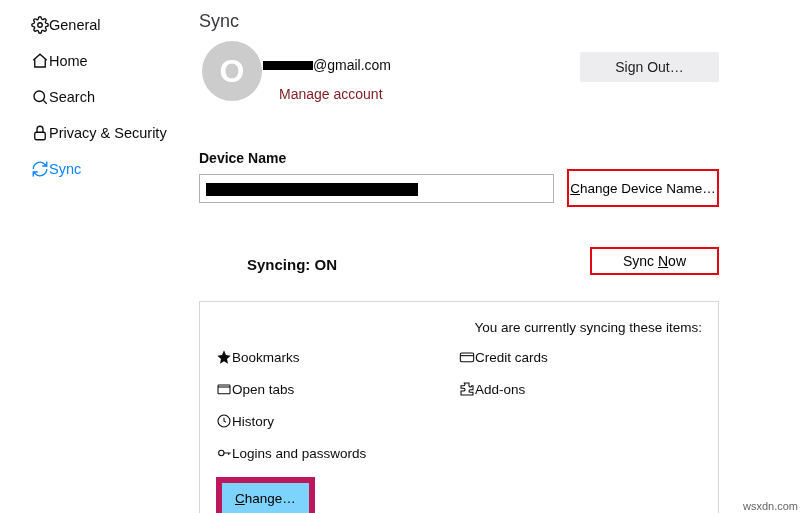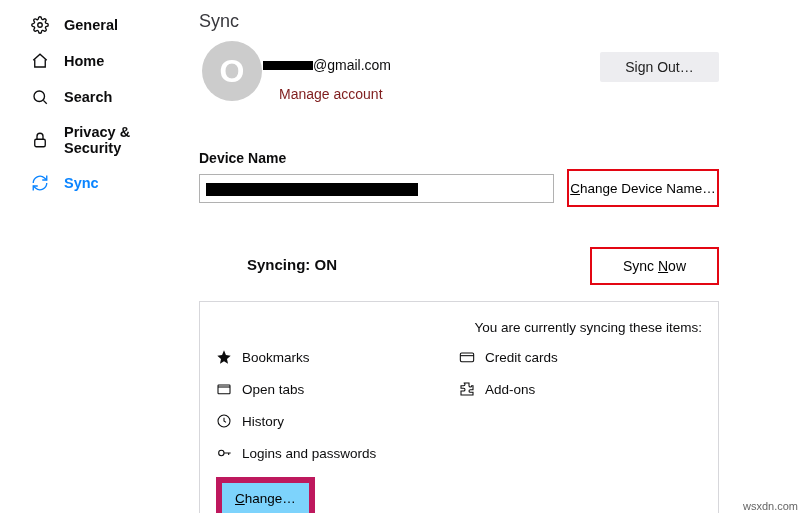--- a/index.html
+++ b/index.html
@@ -1,42 +1,42 @@
 <!DOCTYPE html>
 <html><head>
   <meta charset="utf-8">
   <style>
     * { margin: 0; padding: 0; box-sizing: border-box; font-family: -apple-system, BlinkMacSystemFont, "Segoe UI", Arial, sans-serif; }
     body { background: #fff; width: 800px; height: 513px; position: relative; font-size: 14px; color: #0c0c0d; }
     .sidebar { position: absolute; left: 31px; top: 7px; width: 160px; }
-    .sidebar-item { display: flex; align-items: center; gap: 15px; padding: 9px 0; cursor: pointer; color: #0c0c0d; font-weight: bold; }
+    .sidebar-item { display: flex; align-items: center; gap: 0; padding: 9px 0; cursor: pointer; color: #0c0c0d; }
     .sidebar-item.active { color: #0a84ff; }
     .sidebar-item .icon { width: 18px; height: 18px; display: flex; align-items: center; justify-content: center; }
     .sidebar-item .lbl { font-size: 14.5px; }
     .main { position: absolute; left: 199px; top: 11px; width: 520px; }
     .page-title { font-size: 18px; font-weight: 400; color: #38383d; margin-bottom: 12px; }
     .account-row { position: relative; height: 70px; }
     .avatar { position: absolute; left: 3px; top: -3px; width: 60px; height: 60px; border-radius: 50%; background: #ccc; display: flex; align-items: center; justify-content: center; color: #fff; font-size: 32px; font-weight: 600; }
     .email { position: absolute; left: 64px; top: 13px; font-size: 14px; }
     .email .masked { display: inline-block; width: 50px; height: 9px; background: #000; vertical-align: middle; position: relative; top: -1px; }
     .manage-link { position: absolute; left: 80px; top: 42px; color: #7f1d1d; font-size: 14px; cursor: pointer; }
-    .signout-btn { position: absolute; right: 0; top: 8px; width: 119px; height: 30px; background: #ededf0; border: none; border-radius: 2px; color: #222; font-size: 14px; cursor: pointer; }
+    .signout-btn { position: absolute; right: 0; top: 8px; width: 139px; height: 30px; background: #ededf0; border: none; border-radius: 2px; color: #222; font-size: 14px; cursor: pointer; }
     .section-label { font-size: 14px; font-weight: 600; margin-top: 36px; margin-bottom: 8px; }
     .device-row { position: relative; height: 34px; }
     .device-box { position: absolute; left: 0; top: 0; width: 355px; height: 29px; border: 1px solid #b1b1b1; background: #fff; }
     .device-mask { position: absolute; left: 6px; top: 8px; width: 212px; height: 13px; background: #000; }
     .change-device { position: absolute; right: 0; top: -5px; width: 152px; height: 38px; border: 2px solid #e30613; background: #fff; font-size: 13.5px; cursor: pointer; }
     .syncing-row { position: relative; margin-top: 45px; height: 40px; }
     .syncing-label { font-size: 15px; font-weight: 600; position: absolute; left: 0; top: 3px; margin-left: 48px; }
-    .sync-now { position: absolute; right: 0; top: -6px; width: 129px; height: 38px; border: 2px solid #e30613; background: #fff; font-size: 14px; cursor: pointer; }
+    .sync-now { position: absolute; right: 0; top: -6px; width: 129px; height: 28px; border: 2px solid #e30613; background: #fff; font-size: 14px; cursor: pointer; }
     .sync-items-box { border: 1px solid #d7d7db; padding: 18px 16px 16px 16px; margin-top: 8px; }
     .sync-lead { font-size: 13.5px; color: #0c0c0d; margin-bottom: 14px; text-align: right; }
     .sync-grid { display: flex; }
     .sync-col { width: 50%; }
-    .sync-it { display: flex; align-items: center; gap: 10px; margin-bottom: 16px; font-size: 13.5px; }
+    .sync-it { display: flex; align-items: center; margin-bottom: 16px; font-size: 13.5px; }
     .sync-it .mi { width: 16px; height: 16px; display: flex; align-items: center; justify-content: center; }
     .change-btn { display: inline-block; border: 6px solid #be185d; background: #7dd3fc; font-size: 13.5px; padding: 8px 13px; cursor: pointer; }
     .watermark { position: absolute; right: 2px; bottom: 1px; font-size: 11px; color: #666; }
     u.accel { text-decoration: underline; }
     svg { display: block; }
   </style>
 </head>
 <body>
 
 <div class="sidebar">

